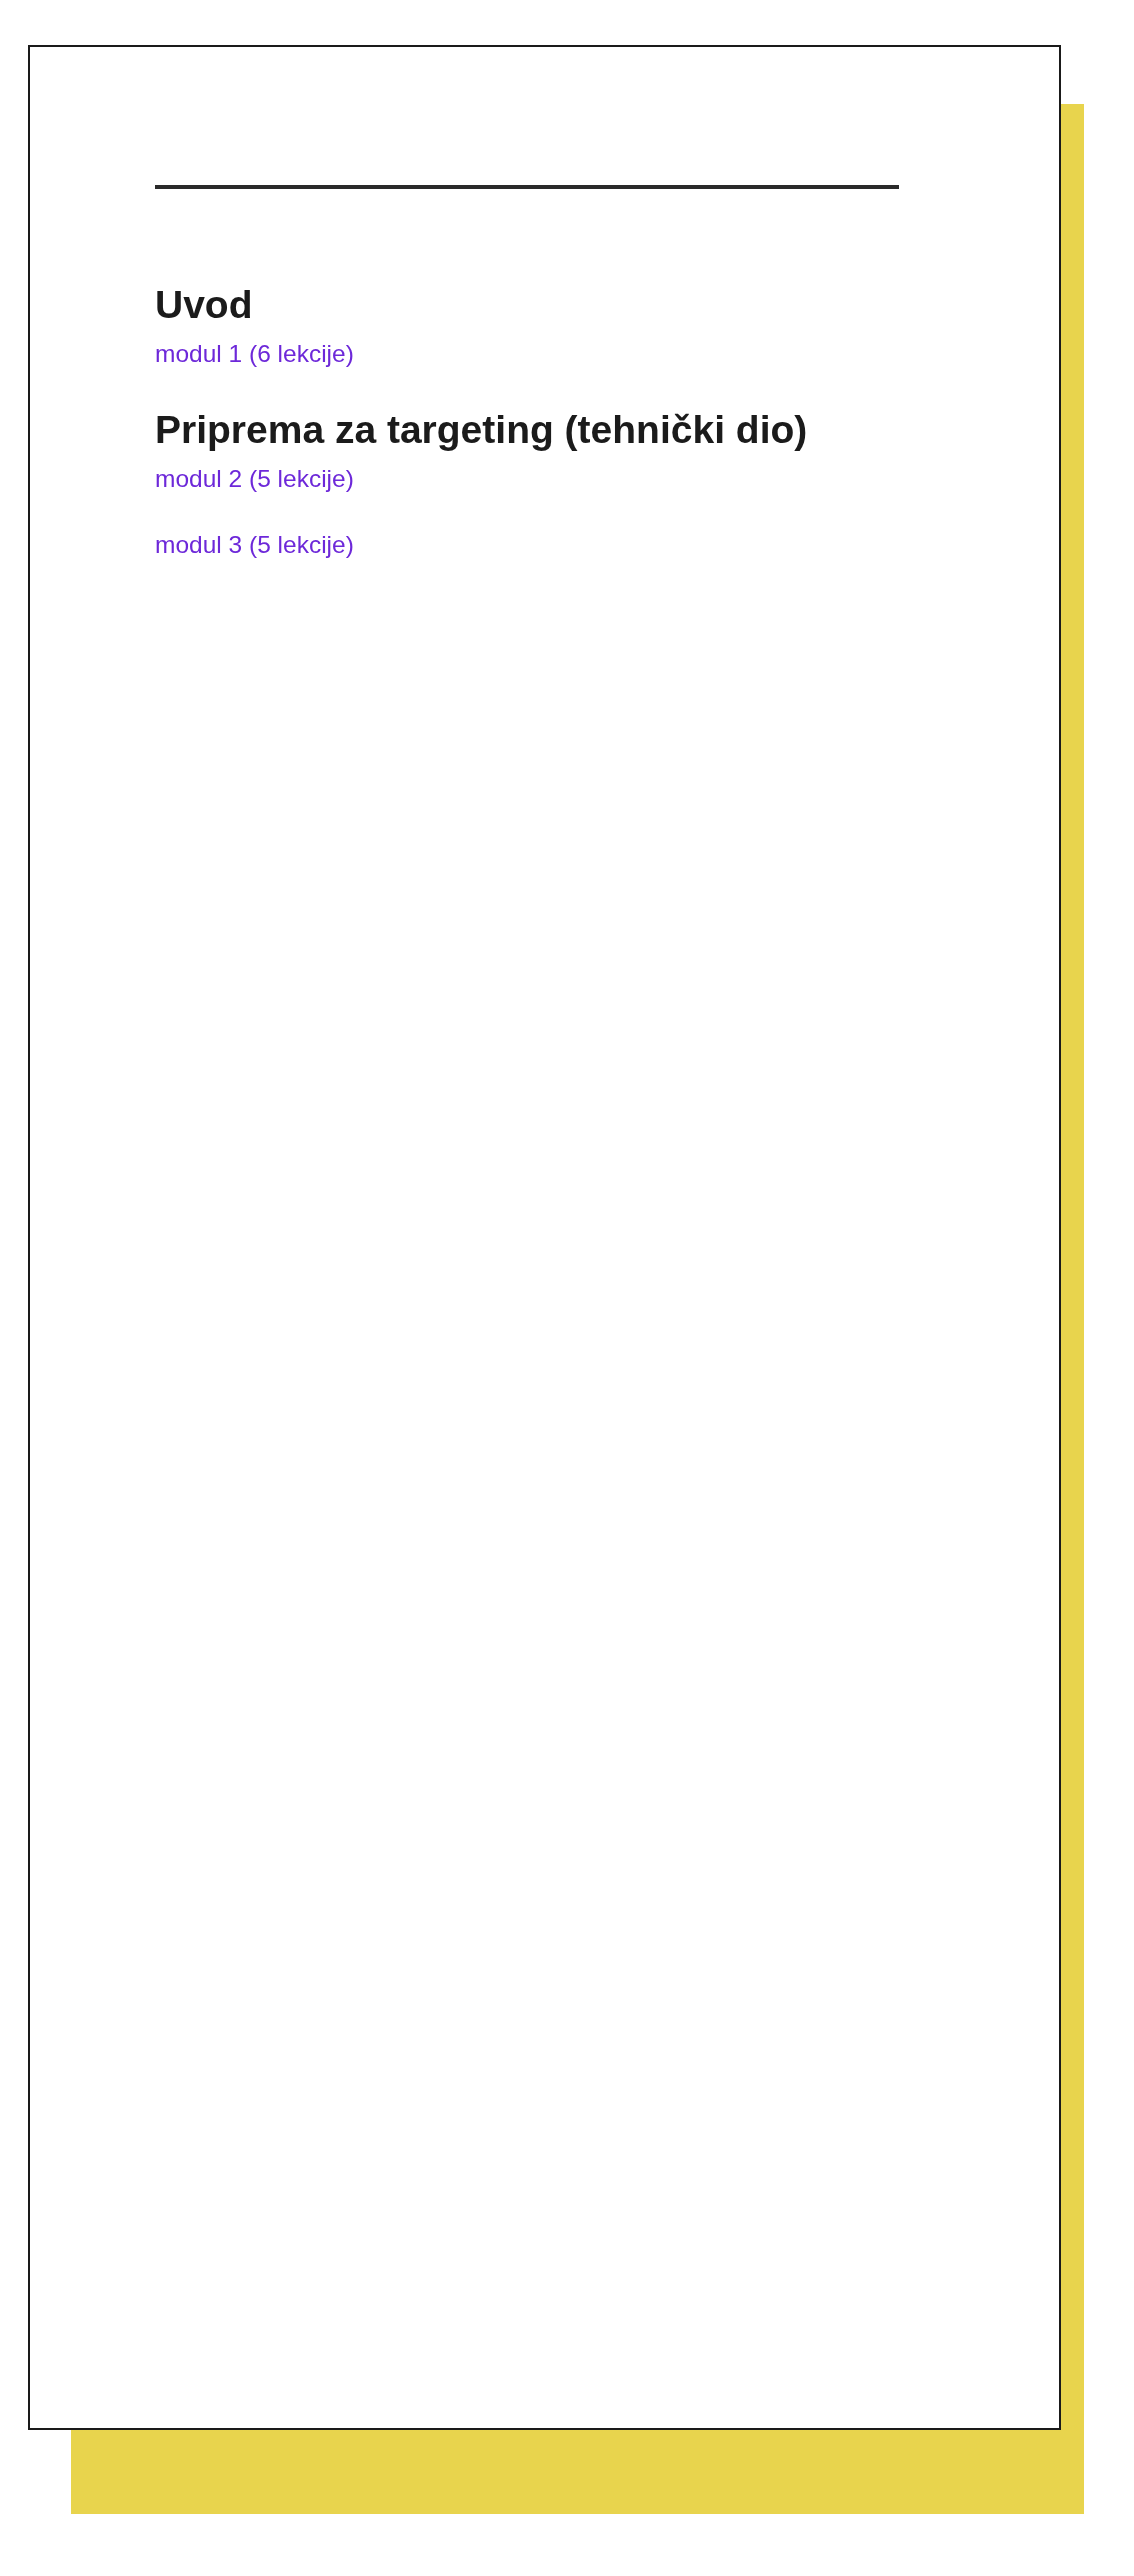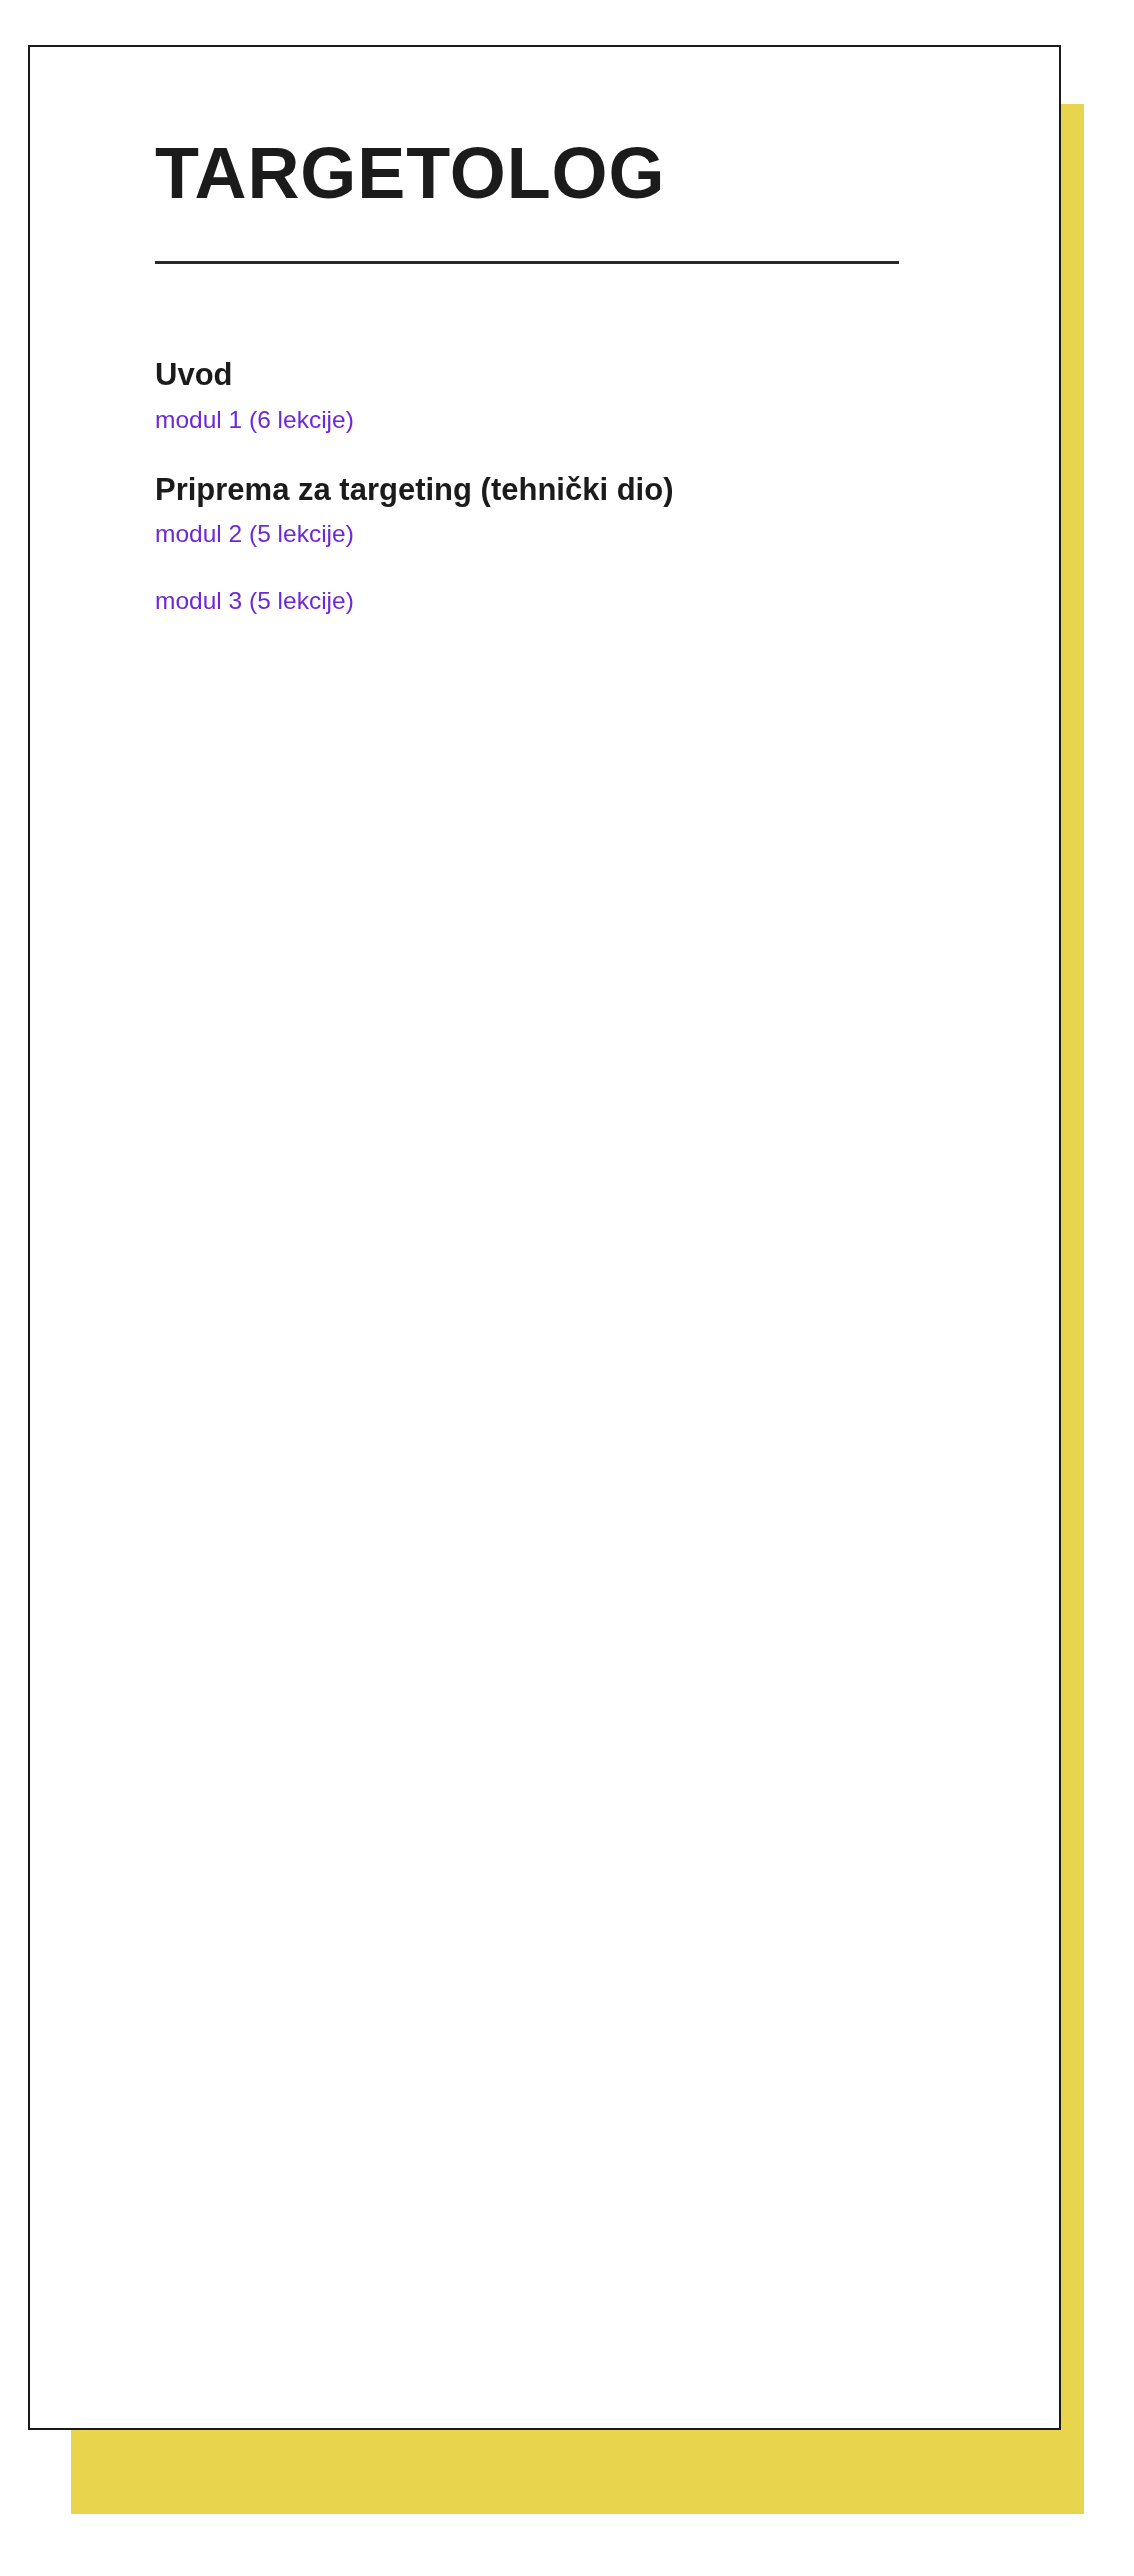--- a/index.html
+++ b/index.html
@@ -63,21 +63,21 @@
 
   .modules {
     margin-top: 92px;
   }
 
   .module {
     margin-bottom: 36px;
   }
 
   .module-name {
-    font-size: 31px;
+    font-size: 39px;
     font-weight: bold;
     color: #1b1b1b;
     line-height: 1.25;
     margin: 0 0 9.4px 0;
   }
 
   .module-meta {
     font-size: 24.5px;
     color: #6d28d9;
     line-height: 1.25;
@@ -85,21 +85,20 @@
   }
 </style>
 </head>
 <body>
 
 <div class="accent-block"></div>
 
 <div class="card">
   <div class="card-inner">
 
-    <h1 class="title">TARGETOLOG</h1>
 
     <div class="title-rule"></div>
 
     <div class="modules">
 
       <div class="module">
         <p class="module-name">Uvod</p>
         <p class="module-meta">modul 1 (6 lekcije)</p>
       </div>
 

